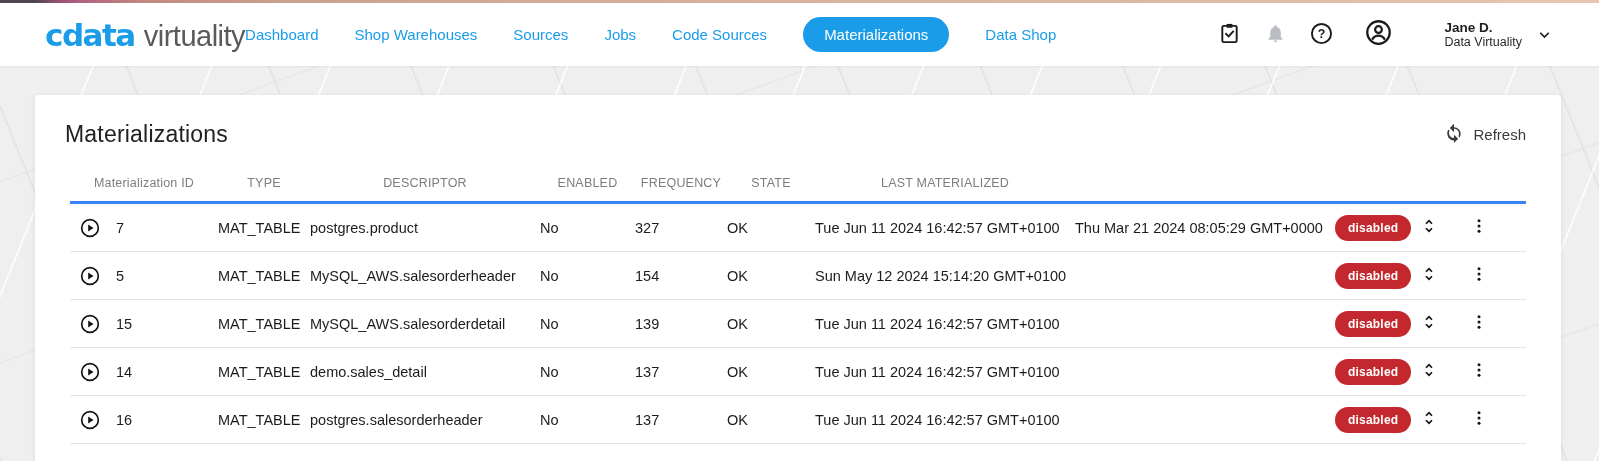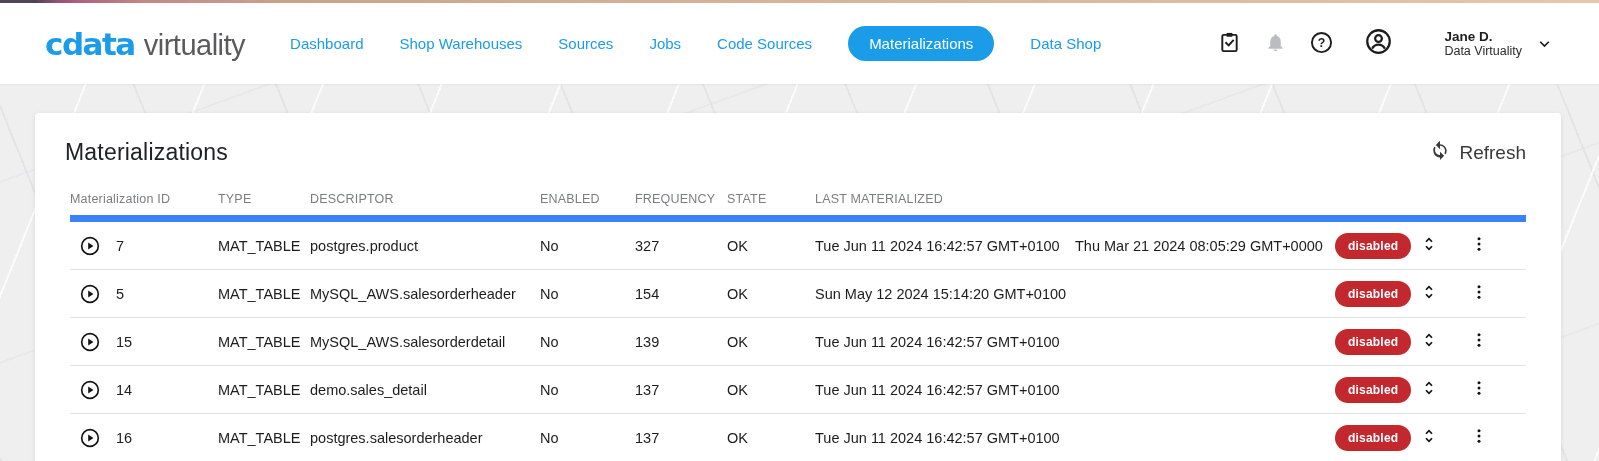--- a/index.html
+++ b/index.html
@@ -12,25 +12,25 @@
       repeating-linear-gradient(68deg, rgba(220,220,223,.55) 0px, rgba(220,220,223,.55) 2px, transparent 2px, transparent 132px),
       repeating-linear-gradient(160deg, rgba(226,226,229,.5) 0px, rgba(226,226,229,.5) 2px, transparent 2px, transparent 170px);
     color:#1d1d1f;
   }
   .top-stripe{
     height:3px; width:100%;
     background:linear-gradient(90deg,#4d4454 0%,#4d4454 2.2%,#8f4f70 3.4%,#b2607f 5%,#c28a82 9%,#caa18e 18%,#d3ad97 35%,#d9b49e 55%,#e0bca8 80%,#e8c6b2 100%);
   }
   
   .topbar{
-    height:81px; background:#ffffff;
+    height:63px; background:#ffffff;
     display:flex; align-items:center;
     padding:0 46px 0 45px;
     box-shadow:0 1px 2px rgba(0,0,0,.05);
-    position:relative; z-index:2;gap:45px;
+    position:relative; z-index:2;
   }
   .logo{ display:flex; align-items:baseline; gap:9px; cursor:pointer; white-space:nowrap; }
   .logo-brand{
     font-size:31px; font-weight:800; letter-spacing:-1.5px;
     color:var(--accent); font-family:"DejaVu Sans","Liberation Sans",sans-serif;
   }
   .logo-suffix{ font-size:29px; font-weight:400; color:#5a5a5e; letter-spacing:-0.5px; }
   .nav{ display:flex; align-items:center; gap:36px; margin-right:auto; }
   .nav-item{
     color:var(--accent); font-size:15px; text-decoration:none; cursor:pointer;
@@ -52,30 +52,30 @@
     min-height:380px;
   }
   .card-head{
     display:flex; align-items:center; justify-content:space-between;
     padding:26px 35px 16px 30px;
   }
   .page-title{ font-size:23px; font-weight:500; color:#202124; letter-spacing:.2px; }
   .refresh{
     display:flex; align-items:center; gap:9px;
     background:none; border:none; cursor:pointer;
-    font-family:inherit; font-size:19px; color:#3a3a3c;
+    font-family:inherit; font-size:15px; color:#3a3a3c;
   }
   
   .table{ padding:0 35px; }
   .thead,.tr{
     display:grid;
     grid-template-columns:148px 92px 230px 95px 92px 88px 260px 260px 85px 50px minmax(0,1fr);
     align-items:center;
   }
-  .thead{ height:40px; border-bottom:7px solid #3b82f6; }
+  .thead{ height:40px; border-bottom:3px solid #3b82f6;text-align:center; }
   .th{
     font-size:12.5px; color:#7b7d80; font-weight:500; letter-spacing:.2px;
     white-space:nowrap; overflow:hidden;
   }
   .tr{ height:48px; border-bottom:1px solid #e2e2e4; }
   .td{ font-size:14.5px; color:#1c1c1e; white-space:nowrap; overflow:hidden; }
   .td-id{ display:flex; align-items:center; gap:16px; padding-left:10px; }
   .play{ background:none; border:none; cursor:pointer; display:flex; padding:0; }
   .badge{
     display:inline-block; background:var(--badge); color:#ffffff;

